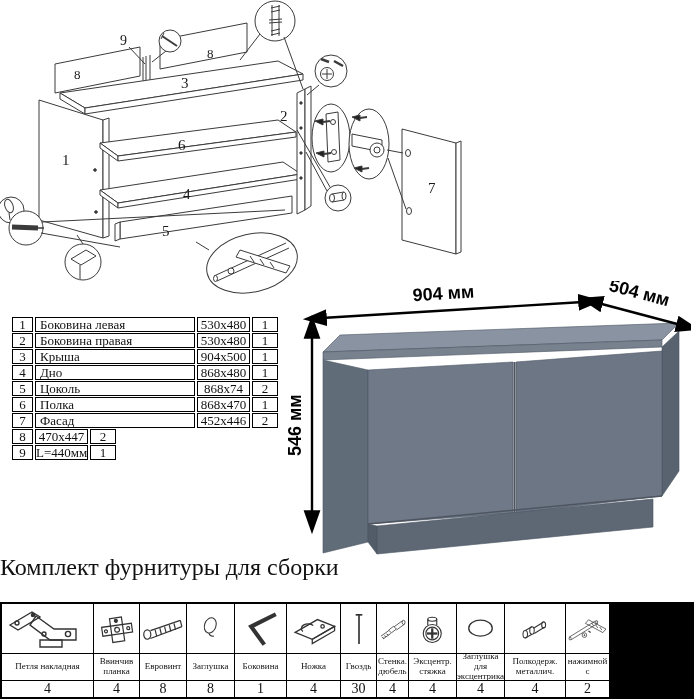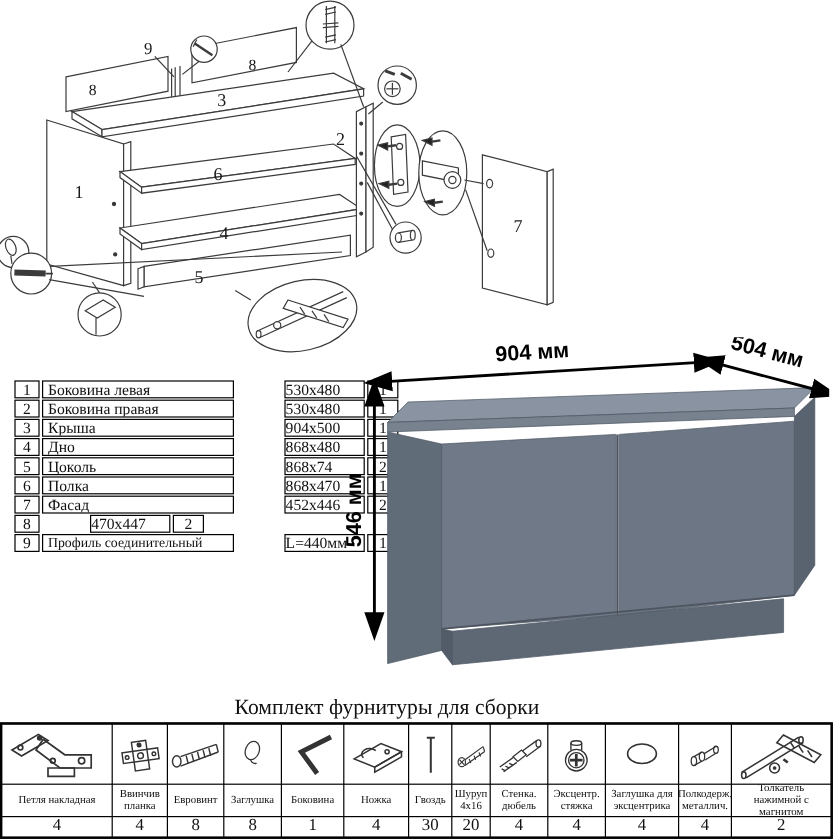--- a/index.html
+++ b/index.html
@@ -11,30 +11,30 @@
   
   #diagram{position:absolute;left:0;top:0;}
 
   
   #parts-table{position:absolute;left:12px;top:317px;}
   .pt-row{display:flex;gap:2px;margin-bottom:1px;}
   .pt-cell{border:1.5px solid #000;background:#fff;height:15px;line-height:14px;
            font-size:13px;box-sizing:border-box;overflow:hidden;white-space:nowrap;}
   .pt-num{width:21px;text-align:center;}
   .pt-name{width:160px;padding-left:4px;}
-  .pt-size{width:67px;text-align:left;margin-left:40px;}
+  .pt-size{width:53px;text-align:center;}
   .pt-qty{width:26px;text-align:center;}
   .pt-name.small{font-size:11.5px;}
 
   
   #cabinet{position:absolute;left:285px;top:281px;}
 
   
-  #hw-title{position:absolute;top:579px;left:0;width:645px;text-align:center;
-            font-size:18px;}
+  #hw-title{position:absolute;top:554px;left:0;width:645px;
+            font-size:24px;}
   #hw-table{position:absolute;top:602px;left:0;width:694px;box-sizing:border-box;
             border:2px solid #000;background:#000;display:grid;gap:1px;
             grid-template-columns:91px 45px 46px 47px 51px 53px 35px 31px 47px 47px 60px 43px 1fr;}
   .hw-col{display:grid;grid-template-rows:49px 26px 16px;gap:1px;background:#000;}
   .hw-cell{background:#fff;display:flex;align-items:center;justify-content:center;overflow:hidden;}
   .hw-name{font-size:9px;line-height:1.1;text-align:center;padding:0 1px;}
   .hw-qty{font-size:14px;}
 </style>
 </head>
 <body>
@@ -255,21 +255,20 @@
     <div class="pt-cell pt-size">452x446</div>
     <div class="pt-cell pt-qty">2</div>
   </div>
   <div class="pt-row">
     <div class="pt-cell pt-num">8</div>
     <div class="pt-cell pt-size">470x447</div>
     <div class="pt-cell pt-qty">2</div>
   </div>
   <div class="pt-row">
     <div class="pt-cell pt-num">9</div>
-    <div class="pt-cell pt-name small">Профиль соединительный</div>
     <div class="pt-cell pt-size">L=440мм</div>
     <div class="pt-cell pt-qty">1</div>
   </div>
 </div>
 
 <svg id="cabinet" width="406" height="300" viewBox="0 0 406 300">
   <defs>
     <marker id="arrA" markerWidth="10" markerHeight="8" refX="8" refY="4" orient="auto">
       <polygon points="0,4 10,0.5 10,7.5" fill="#000"></polygon>
     </marker>
@@ -404,39 +403,20 @@
         <g stroke="#333" fill="none">
           <line x1="18" y1="7" x2="18" y2="42" stroke-width="2"></line>
           <line x1="14" y1="7" x2="22" y2="7" stroke-width="2"></line>
         </g>
       </svg>
     </div>
     <div class="hw-cell hw-name">Гвоздь</div>
     <div class="hw-cell hw-qty">30</div>
   </div>
 
-  <div class="hw-col">
-    <div class="hw-cell">
-      <svg width="30" height="44" viewBox="0 0 44 48">
-        <g stroke="#333" stroke-width="1.4" fill="none">
-          <ellipse cx="10" cy="33" rx="4.5" ry="5.5"></ellipse>
-          <line x1="7" y1="30" x2="13" y2="36"></line>
-            <line x1="13" y1="30" x2="7" y2="36"></line>
-          <line x1="14" y1="30" x2="36" y2="14"></line>
-            <line x1="14" y1="37" x2="38" y2="20"></line>
-          <line x1="36" y1="14" x2="38" y2="20"></line>
-          <line x1="19" y1="29" x2="21" y2="34"></line>
-            <line x1="25" y1="25" x2="27" y2="30"></line>
-          <line x1="31" y1="21" x2="33" y2="26"></line>
-        </g>
-      </svg>
-    </div>
-    <div class="hw-cell hw-name">Шуруп 4x16</div>
-    <div class="hw-cell hw-qty">20</div>
-  </div>
 
   <div class="hw-col">
     <div class="hw-cell">
       <svg width="44" height="44" viewBox="0 0 56 48">
         <g stroke="#333" stroke-width="1.4" fill="none">
           <line x1="7" y1="37" x2="21" y2="27"></line>
             <line x1="11" y1="42" x2="25" y2="32"></line>
           <line x1="9" y1="39" x2="13" y2="41"></line>
             <line x1="13" y1="36" x2="17" y2="38"></line>
           <line x1="17" y1="33" x2="21" y2="35"></line>

